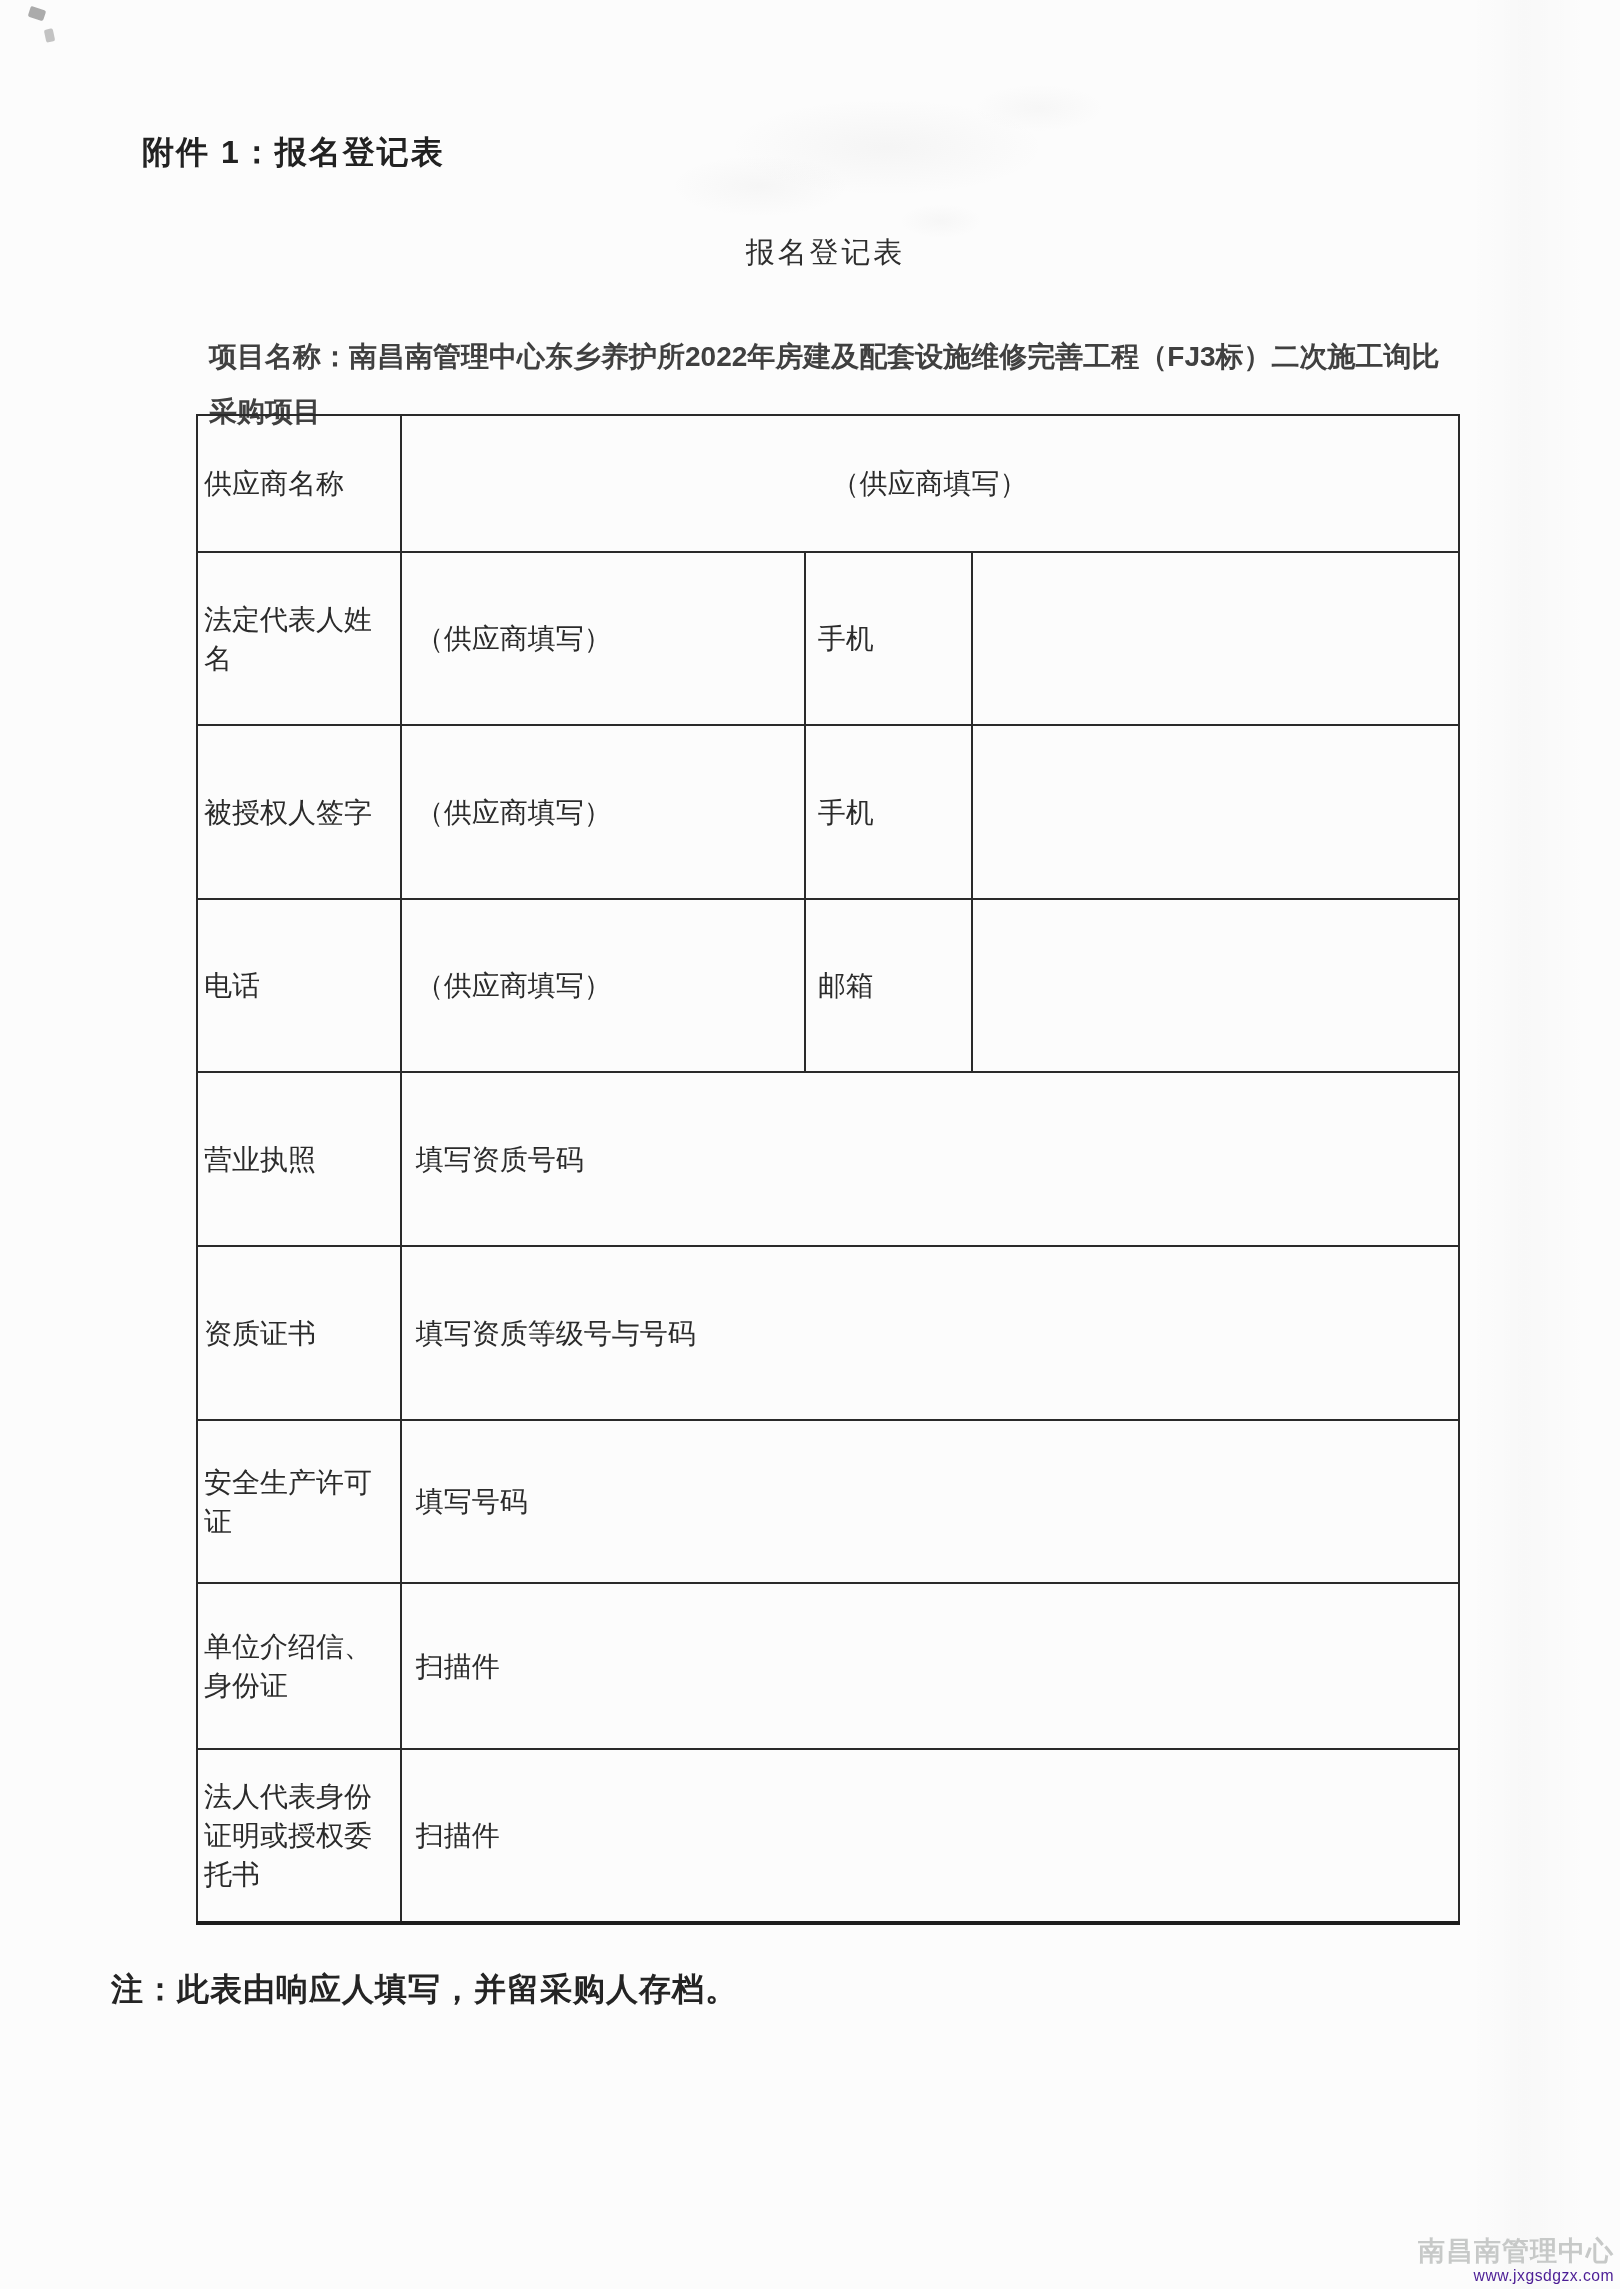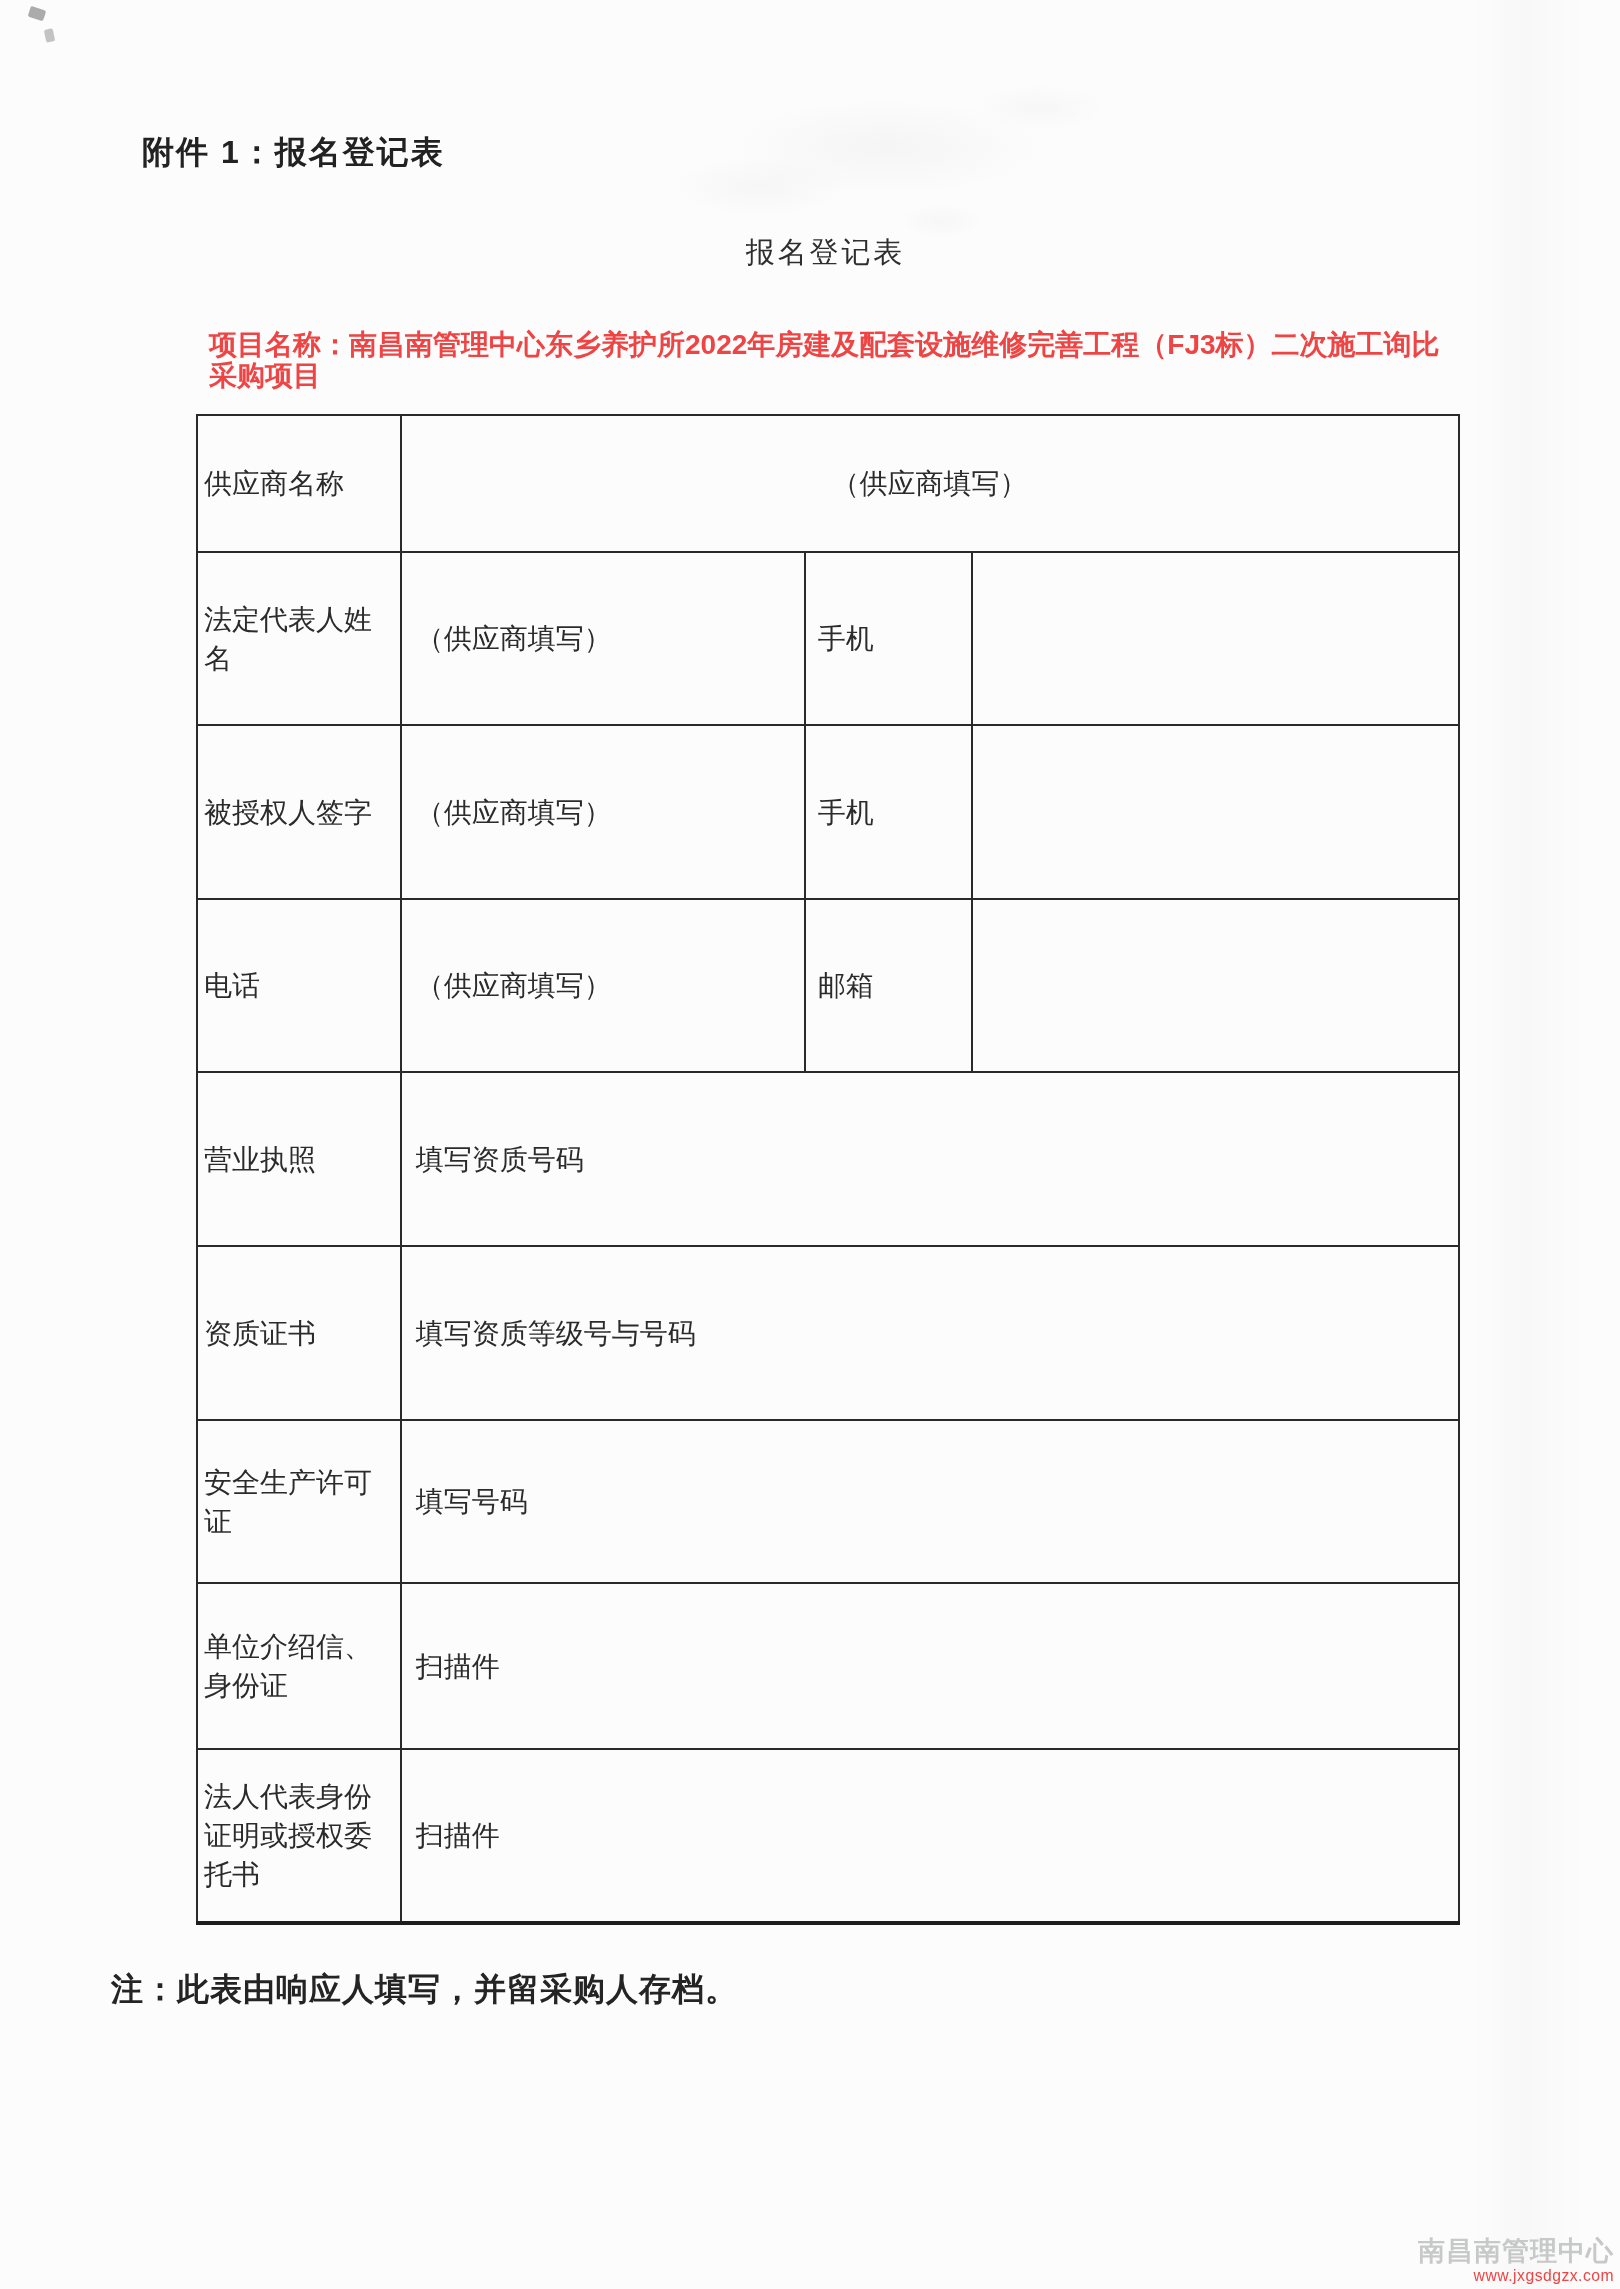--- a/index.html
+++ b/index.html
@@ -34,21 +34,21 @@
     font-family:"Liberation Sans","DejaVu Sans",sans-serif;
     font-weight:bold; font-size:32px; letter-spacing:2px; color:#222;
   }
   .form-title {
     position:absolute; left:31px; right:0; top:233px;
     text-align:center; font-size:29px; letter-spacing:2.9px; color:#2e2e2e;
   }
   .project-name {
     position:absolute; left:209px; top:329px; width:1253px;
     font-family:"Liberation Sans","DejaVu Sans",sans-serif;
-    font-weight:bold; font-size:28px; line-height:31px; color:#ef4444;
+    font-weight:bold; font-size:28px; line-height:55px; color:#404040;
     word-break:break-all;
   }
 
   table.reg {
     position:absolute; left:196px; top:414px; width:1261px;
     border-collapse:collapse; table-layout:fixed;
     border:2.9px solid #262626;
   }
   table.reg td {
     border:2px solid #2a2a2a;
@@ -81,21 +81,21 @@
     position:absolute; left:111px; top:1968px;
     font-size:32px; font-weight:600; letter-spacing:1px; color:#242424;
   }
 
   .watermark {
     position:absolute; right:5.9px; bottom:5.9px; text-align:right;
     font-family:"Liberation Sans","DejaVu Sans",sans-serif;
     color:#c7c9c8; line-height:1.1;
   }
   .watermark .wm-name { font-size:27px; font-weight:bold; letter-spacing:1px;margin-left:12px; }
-  .watermark .wm-url  { font-size:15.7px; letter-spacing:0.5px; color:#ef4444; }
+  .watermark .wm-url  { font-size:15.7px; letter-spacing:0.5px; color:#4c1d95; }
 </style>
 </head>
 <body>
 
 <div class="page">
 
   <div class="speck s1"></div>
   <div class="speck s2"></div>
 
   <div class="attachment-heading">附件 1：报名登记表</div>

